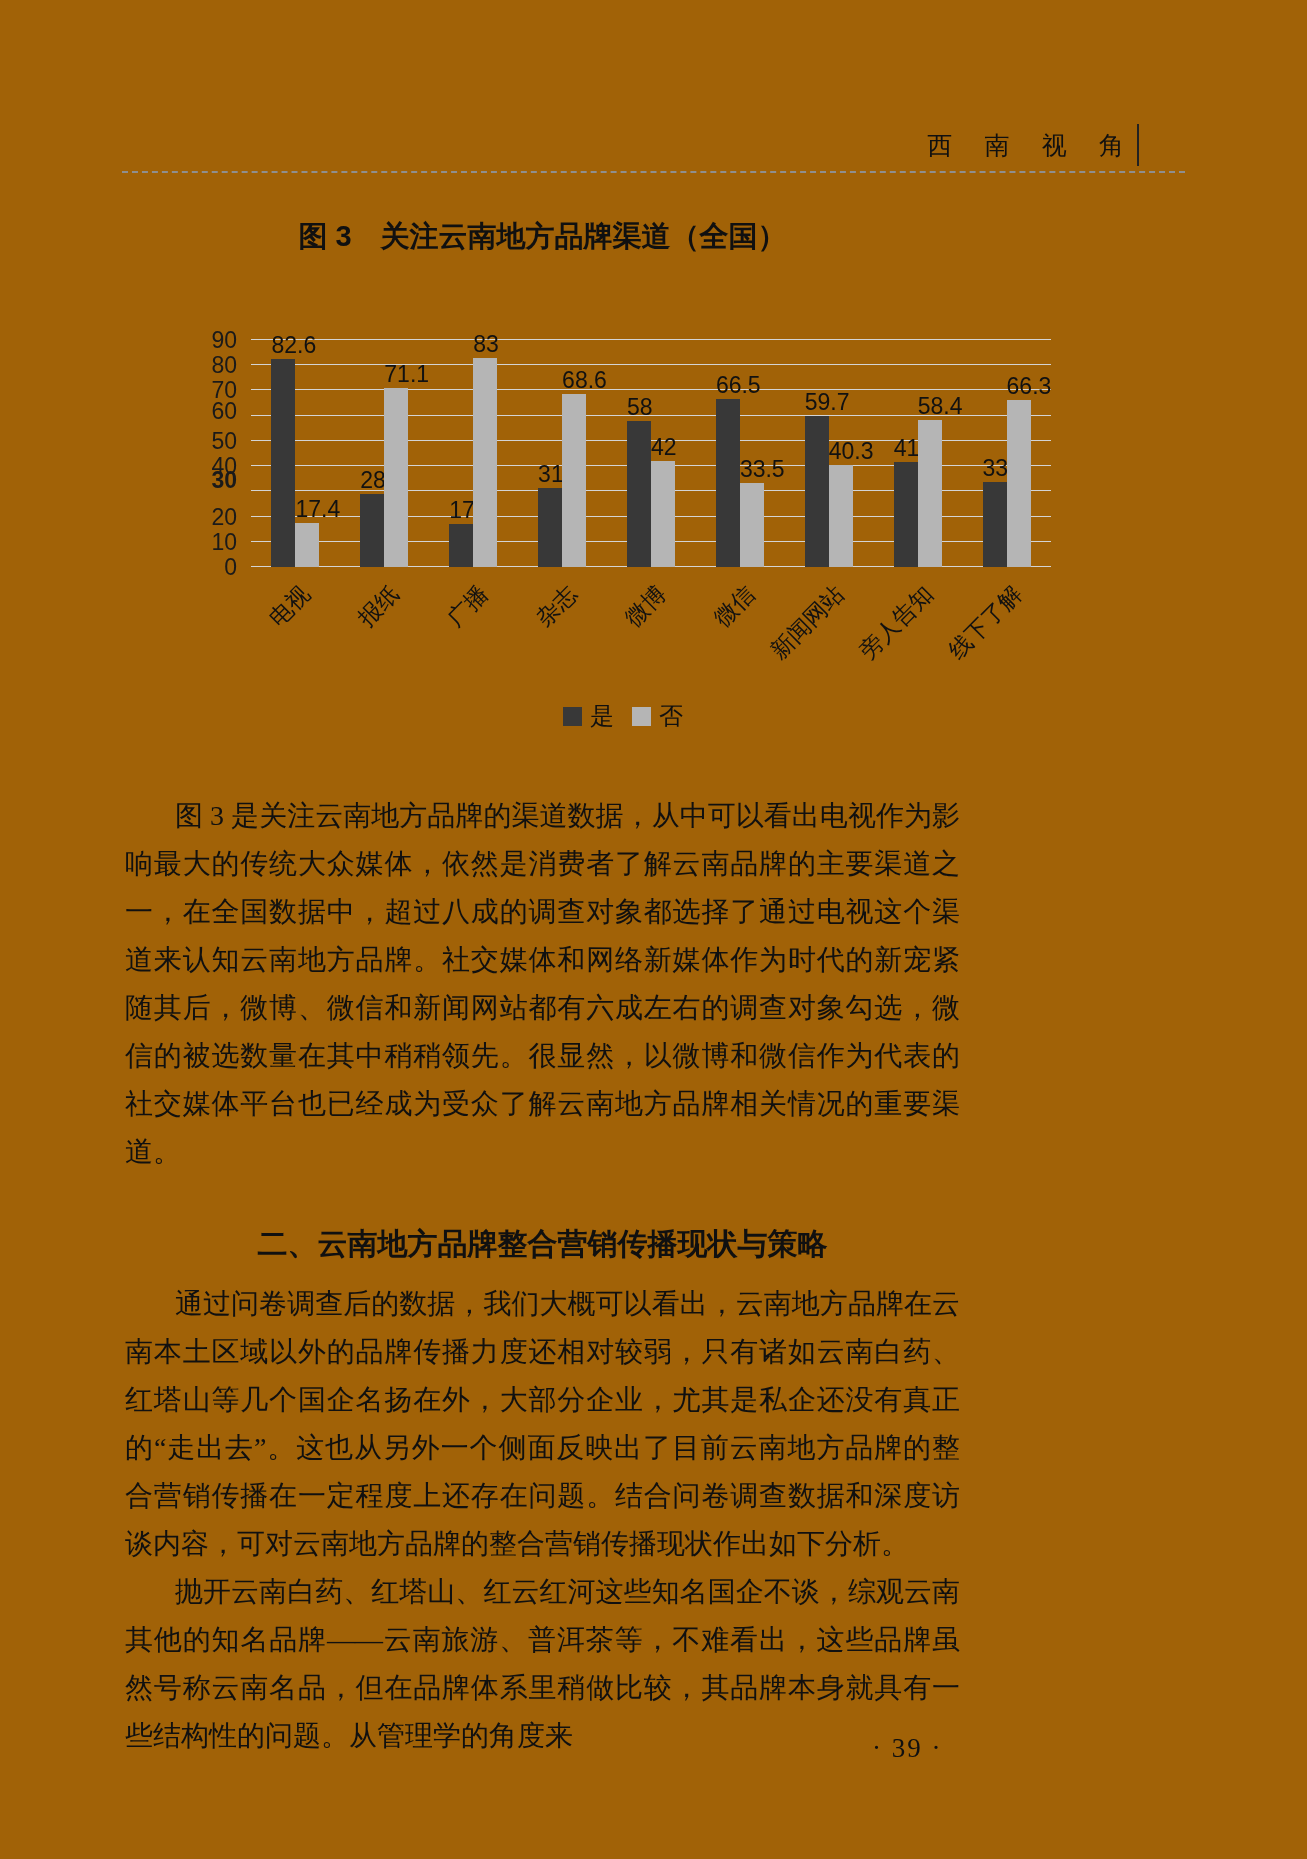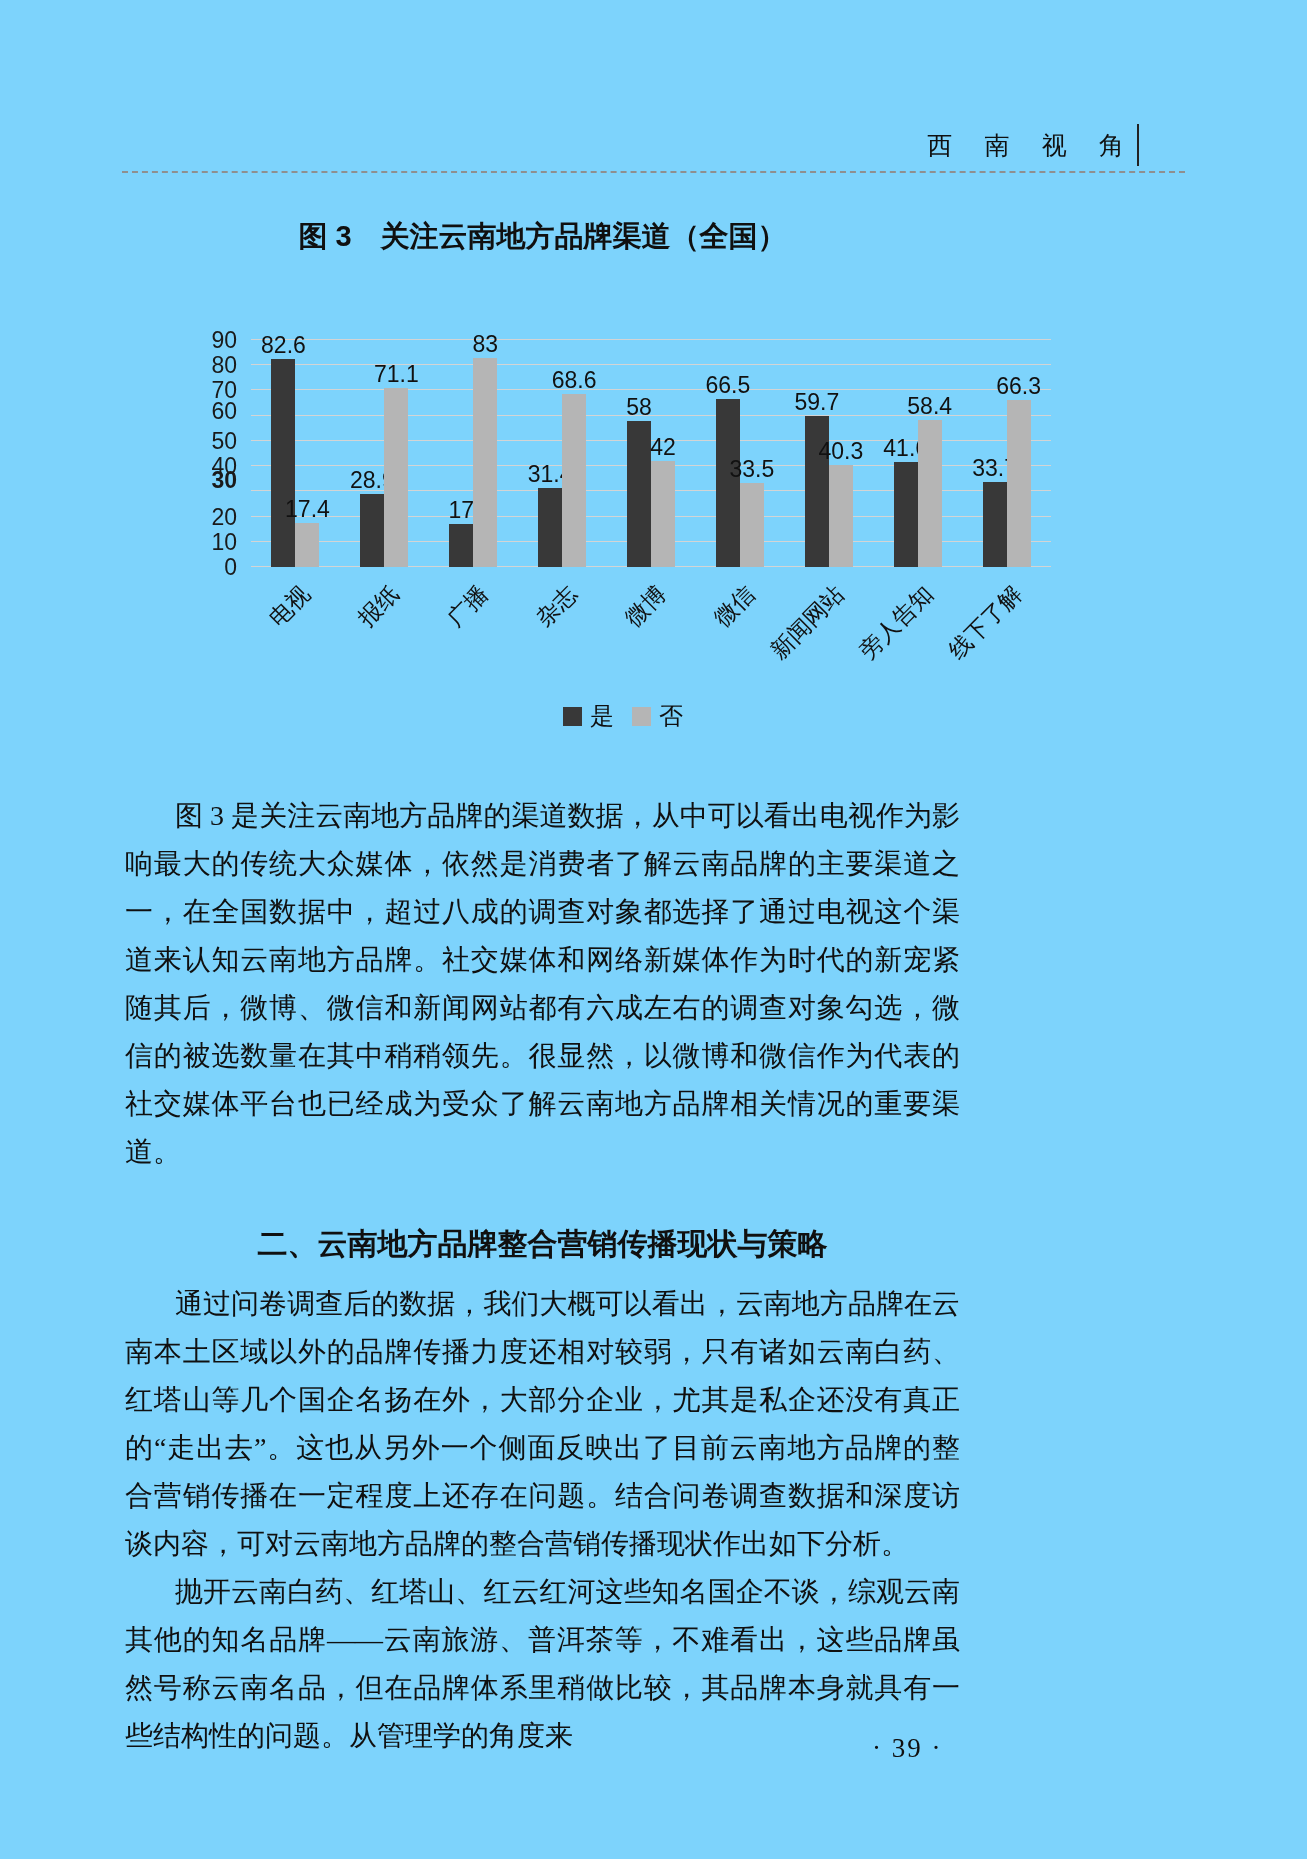--- a/index.html
+++ b/index.html
@@ -1,18 +1,18 @@
 <!DOCTYPE html>
 <html><head>
 <meta charset="utf-8">
 <style>
   * { margin:0; padding:0; box-sizing:border-box; }
   html,body { background:#ffffff; }
   .page {
-    position:relative; width:1307px; height:1859px; background:#7dd3fc;
+    position:relative; width:1307px; height:1859px; background:#a16207;
     font-family:"Liberation Serif","DejaVu Serif",serif; color:#101010;
     overflow:hidden; margin:0 auto;
   }
   
   .running-head { position:absolute; top:124px; right:168px; display:flex; align-items:center; }
   .running-head .rh-title { font-size:25px; letter-spacing:13px; }
   .running-head .vbar { width:2px; height:42px; background:#222; margin-left:0px; }
   .head-rule { position:absolute; top:171px; left:122px; width:1063px; border-top:2px dashed #8f8f8f; }
 
   .column { position:absolute; top:0; left:125px; width:835px; }
@@ -25,21 +25,21 @@
 
   
   .chart { width:860px; margin-left:68px; margin-top:86px; font-family:"Liberation Sans","DejaVu Sans",sans-serif; }
   .chart-row { display:flex; }
   .y-axis { position:relative; width:58px; height:227px; }
   .ytick { position:absolute; right:14px; font-size:23px; line-height:24px; color:#1a1a1a; }
   .plot { position:relative; width:800px; height:227px; }
   .gridline { position:absolute; left:0; right:0; height:1px; background:#d4d4d4; }
   .groups { position:absolute; left:0; right:0; top:0; bottom:0; display:flex; }
   .bar-group { flex:1; display:flex; align-items:flex-end; justify-content:center; position:relative; }
-  .bar-wrap { display:flex; flex-direction:column; align-items:center; width:24px; }
+  .bar-wrap { display:flex; flex-direction:column; width:24px; }
   .bar-label { font-size:23px; line-height:23px; white-space:nowrap; width:max-content; margin-bottom:2px; color:#111; }
   .bar { width:24px; }
   .cat-label {
     position:absolute; top:calc(100% + 12px); right:50%;
     transform:rotate(-45deg); transform-origin:100% 0%;
     white-space:nowrap; font-size:23px; color:#111;
     font-family:"Liberation Serif","DejaVu Serif",serif;
   }
   .legend { display:flex; justify-content:center; align-items:center; gap:18px; margin-top:133px; font-size:24px; }
   .legend-item { display:flex; align-items:center; gap:8px; }

